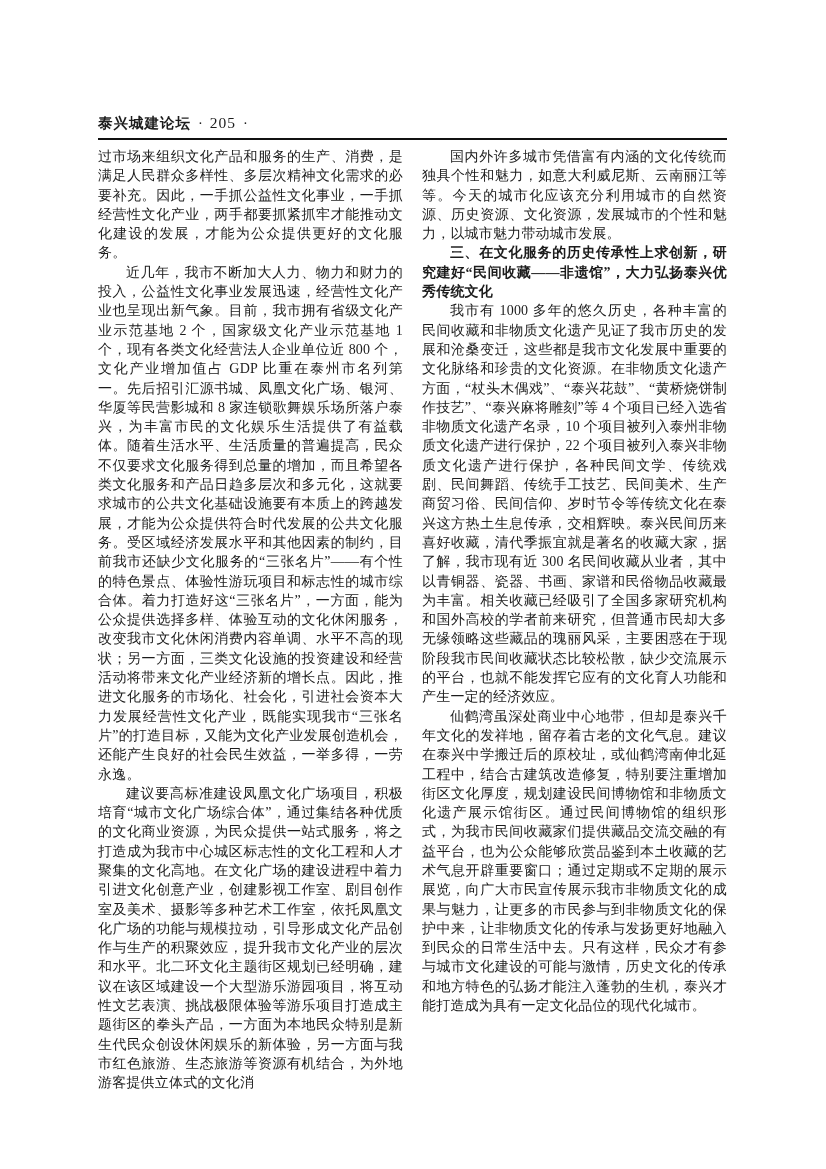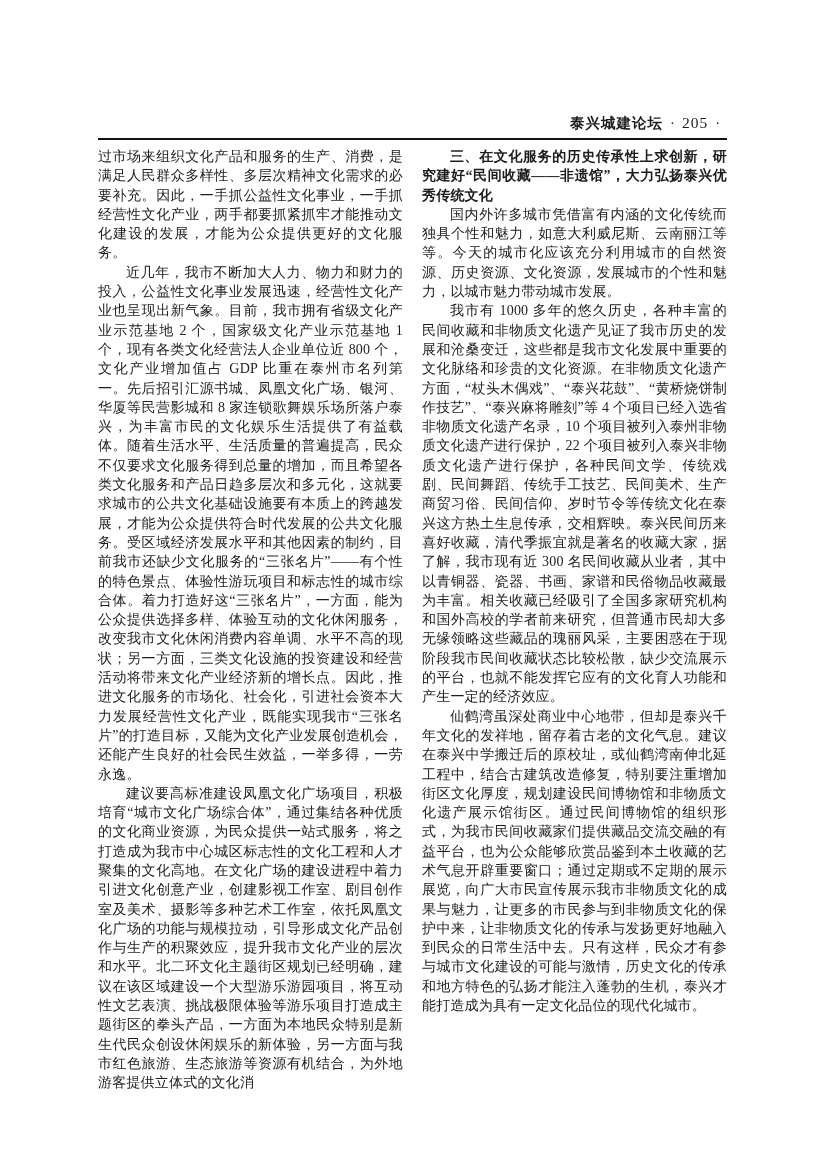--- a/index.html
+++ b/index.html
@@ -20,21 +20,21 @@
     left: 0; top: 0;
     width: 826px;
     height: 1169px;
     background: #ffffff;
   }
   .page-header {
     position: absolute;
     left: 98px;
     top: 112px;
     width: 629px;
-    text-align: right;
+    text-align: left;
     white-space: nowrap;
     font-size: 14.5px;
     line-height: 22px;
   }
   .journal-title {
     font-weight: 700;
     letter-spacing: 1px;
   }
   .header-dot {
     display: inline-block;
@@ -93,20 +93,20 @@
 
   <div class="header-rule"></div>
 
   <main class="columns">
     <section class="col">
         <p class="">过市场来组织文化产品和服务的生产、消费，是满足人民群众多样性、多层次精神文化需求的必要补充。因此，一手抓公益性文化事业，一手抓经营性文化产业，两手都要抓紧抓牢才能推动文化建设的发展，才能为公众提供更好的文化服务。</p>
         <p class="indent ">近几年，我市不断加大人力、物力和财力的投入，公益性文化事业发展迅速，经营性文化产业也呈现出新气象。目前，我市拥有省级文化产业示范基地 2 个，国家级文化产业示范基地 1 个，现有各类文化经营法人企业单位近 800 个，文化产业增加值占 GDP 比重在泰州市名列第一。先后招引汇源书城、凤凰文化广场、银河、华厦等民营影城和 8 家连锁歌舞娱乐场所落户泰兴，为丰富市民的文化娱乐生活提供了有益载体。随着生活水平、生活质量的普遍提高，民众不仅要求文化服务得到总量的增加，而且希望各类文化服务和产品日趋多层次和多元化，这就要求城市的公共文化基础设施要有本质上的跨越发展，才能为公众提供符合时代发展的公共文化服务。受区域经济发展水平和其他因素的制约，目前我市还缺少文化服务的“三张名片”——有个性的特色景点、体验性游玩项目和标志性的城市综合体。着力打造好这“三张名片”，一方面，能为公众提供选择多样、体验互动的文化休闲服务，改变我市文化休闲消费内容单调、水平不高的现状；另一方面，三类文化设施的投资建设和经营活动将带来文化产业经济新的增长点。因此，推进文化服务的市场化、社会化，引进社会资本大力发展经营性文化产业，既能实现我市“三张名片”的打造目标，又能为文化产业发展创造机会，还能产生良好的社会民生效益，一举多得，一劳永逸。</p>
         <p class="indent ">建议要高标准建设凤凰文化广场项目，积极培育“城市文化广场综合体”，通过集结各种优质的文化商业资源，为民众提供一站式服务，将之打造成为我市中心城区标志性的文化工程和人才聚集的文化高地。在文化广场的建设进程中着力引进文化创意产业，创建影视工作室、剧目创作室及美术、摄影等多种艺术工作室，依托凤凰文化广场的功能与规模拉动，引导形成文化产品创作与生产的积聚效应，提升我市文化产业的层次和水平。北二环文化主题街区规划已经明确，建议在该区域建设一个大型游乐游园项目，将互动性文艺表演、挑战极限体验等游乐项目打造成主题街区的拳头产品，一方面为本地民众特别是新生代民众创设休闲娱乐的新体验，另一方面与我市红色旅游、生态旅游等资源有机结合，为外地游客提供立体式的文化消</p>
       </section>
     <section class="col">
+        <p class="indent ">国内外许多城市凭借富有内涵的文化传统而独具个性和魅力，如意大利威尼斯、云南丽江等等。今天的城市化应该充分利用城市的自然资源、历史资源、文化资源，发展城市的个性和魅力，以城市魅力带动城市发展。</p>
         <p class="indent heading">三、在文化服务的历史传承性上求创新，研究建好“民间收藏——非遗馆”，大力弘扬泰兴优秀传统文化</p>
-        <p class="indent ">国内外许多城市凭借富有内涵的文化传统而独具个性和魅力，如意大利威尼斯、云南丽江等等。今天的城市化应该充分利用城市的自然资源、历史资源、文化资源，发展城市的个性和魅力，以城市魅力带动城市发展。</p>
         <p class="indent ">我市有 1000 多年的悠久历史，各种丰富的民间收藏和非物质文化遗产见证了我市历史的发展和沧桑变迁，这些都是我市文化发展中重要的文化脉络和珍贵的文化资源。在非物质文化遗产方面，“杖头木偶戏”、“泰兴花鼓”、“黄桥烧饼制作技艺”、“泰兴麻将雕刻”等 4 个项目已经入选省非物质文化遗产名录，10 个项目被列入泰州非物质文化遗产进行保护，22 个项目被列入泰兴非物质文化遗产进行保护，各种民间文学、传统戏剧、民间舞蹈、传统手工技艺、民间美术、生产商贸习俗、民间信仰、岁时节令等传统文化在泰兴这方热土生息传承，交相辉映。泰兴民间历来喜好收藏，清代季振宜就是著名的收藏大家，据了解，我市现有近 300 名民间收藏从业者，其中以青铜器、瓷器、书画、家谱和民俗物品收藏最为丰富。相关收藏已经吸引了全国多家研究机构和国外高校的学者前来研究，但普通市民却大多无缘领略这些藏品的瑰丽风采，主要困惑在于现阶段我市民间收藏状态比较松散，缺少交流展示的平台，也就不能发挥它应有的文化育人功能和产生一定的经济效应。</p>
         <p class="indent ">仙鹤湾虽深处商业中心地带，但却是泰兴千年文化的发祥地，留存着古老的文化气息。建议在泰兴中学搬迁后的原校址，或仙鹤湾南伸北延工程中，结合古建筑改造修复，特别要注重增加街区文化厚度，规划建设民间博物馆和非物质文化遗产展示馆街区。通过民间博物馆的组织形式，为我市民间收藏家们提供藏品交流交融的有益平台，也为公众能够欣赏品鉴到本土收藏的艺术气息开辟重要窗口；通过定期或不定期的展示展览，向广大市民宣传展示我市非物质文化的成果与魅力，让更多的市民参与到非物质文化的保护中来，让非物质文化的传承与发扬更好地融入到民众的日常生活中去。只有这样，民众才有参与城市文化建设的可能与激情，历史文化的传承和地方特色的弘扬才能注入蓬勃的生机，泰兴才能打造成为具有一定文化品位的现代化城市。</p>
       </section>
   </main>
 
 </div>
 
 </body></html>

